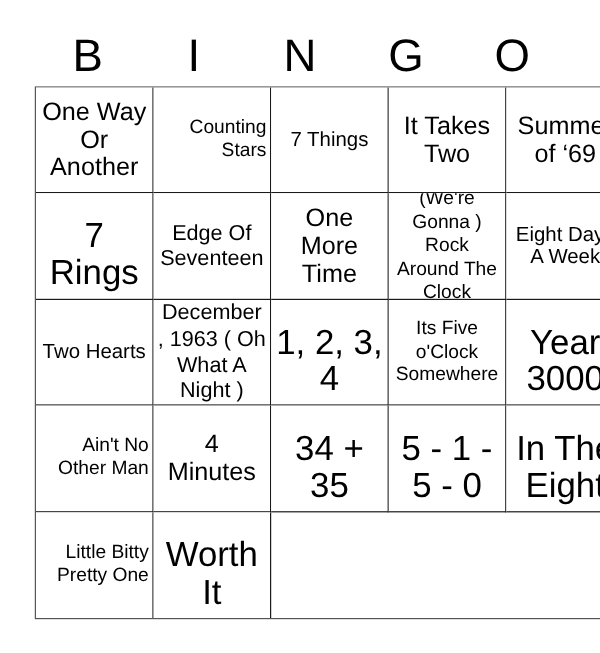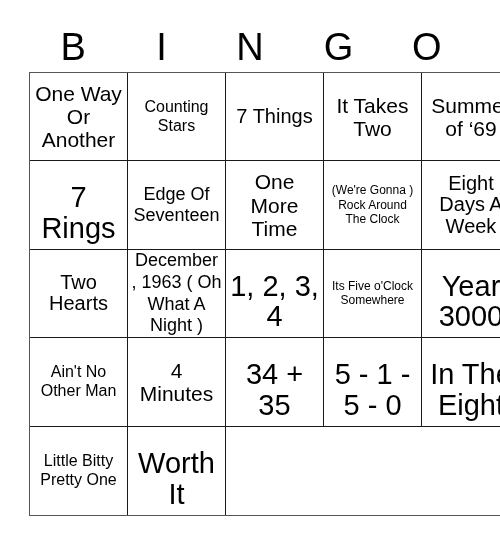--- a/index.html
+++ b/index.html
@@ -75,25 +75,25 @@
   .cell:nth-child(n+21) { border-bottom: none; }
 
   .cell-text {
     display: block;
     width: 100%;
     line-height: 1.07;
     word-break: normal;
   }
 
   
-  .t-xs   { font-size: 12px; line-height: 1.22; }
+  .t-xs   { font-size: 16px; line-height: 1.22; }
   .t-sm   { font-size: 18px; line-height: 1.2; }
-  .t-md   { font-size: 16px; line-height: 1.16; }
+  .t-md   { font-size: 16px; line-height: 1.16; text-align: right; }
   .t-lg   { font-size: 21px; line-height: 1.1; }
-  .t-xl   { font-size: 20px; line-height: 1.08; }
+  .t-xl   { font-size: 17px; line-height: 1.08; }
   .t-xxl  { font-size: 29px; line-height: 1.06; margin-top: 16px; }
   .t-huge { font-size: 33px; line-height: 1.04; }
 </style>
 </head>
 <body>
 
 <div id="card">
 
   <div id="header">
     <div class="header-letter">B</div>

